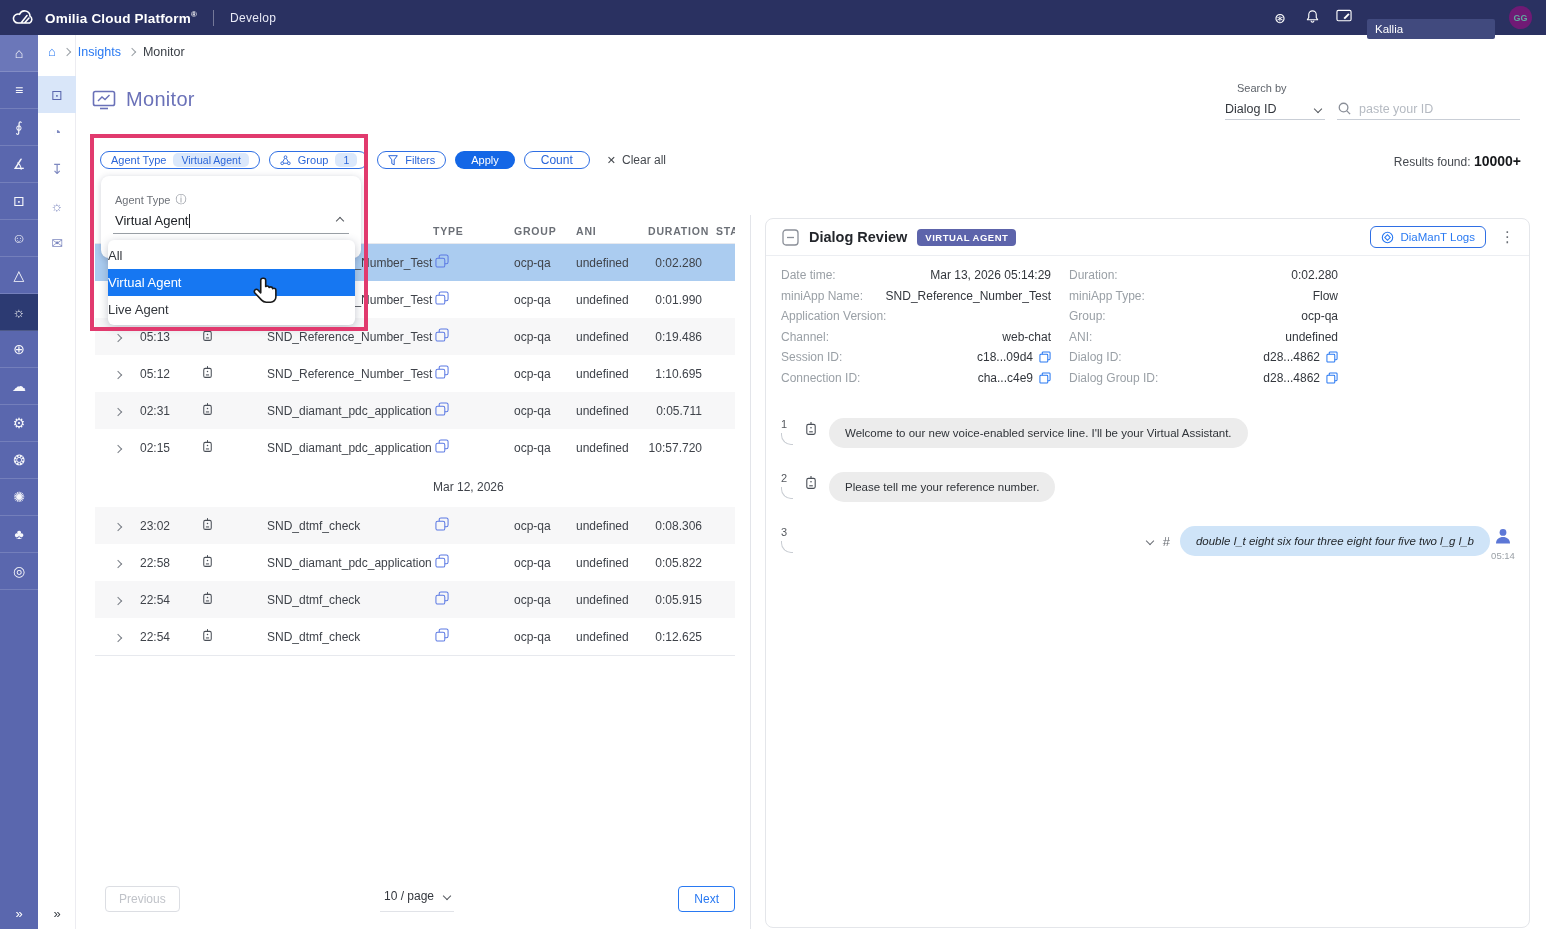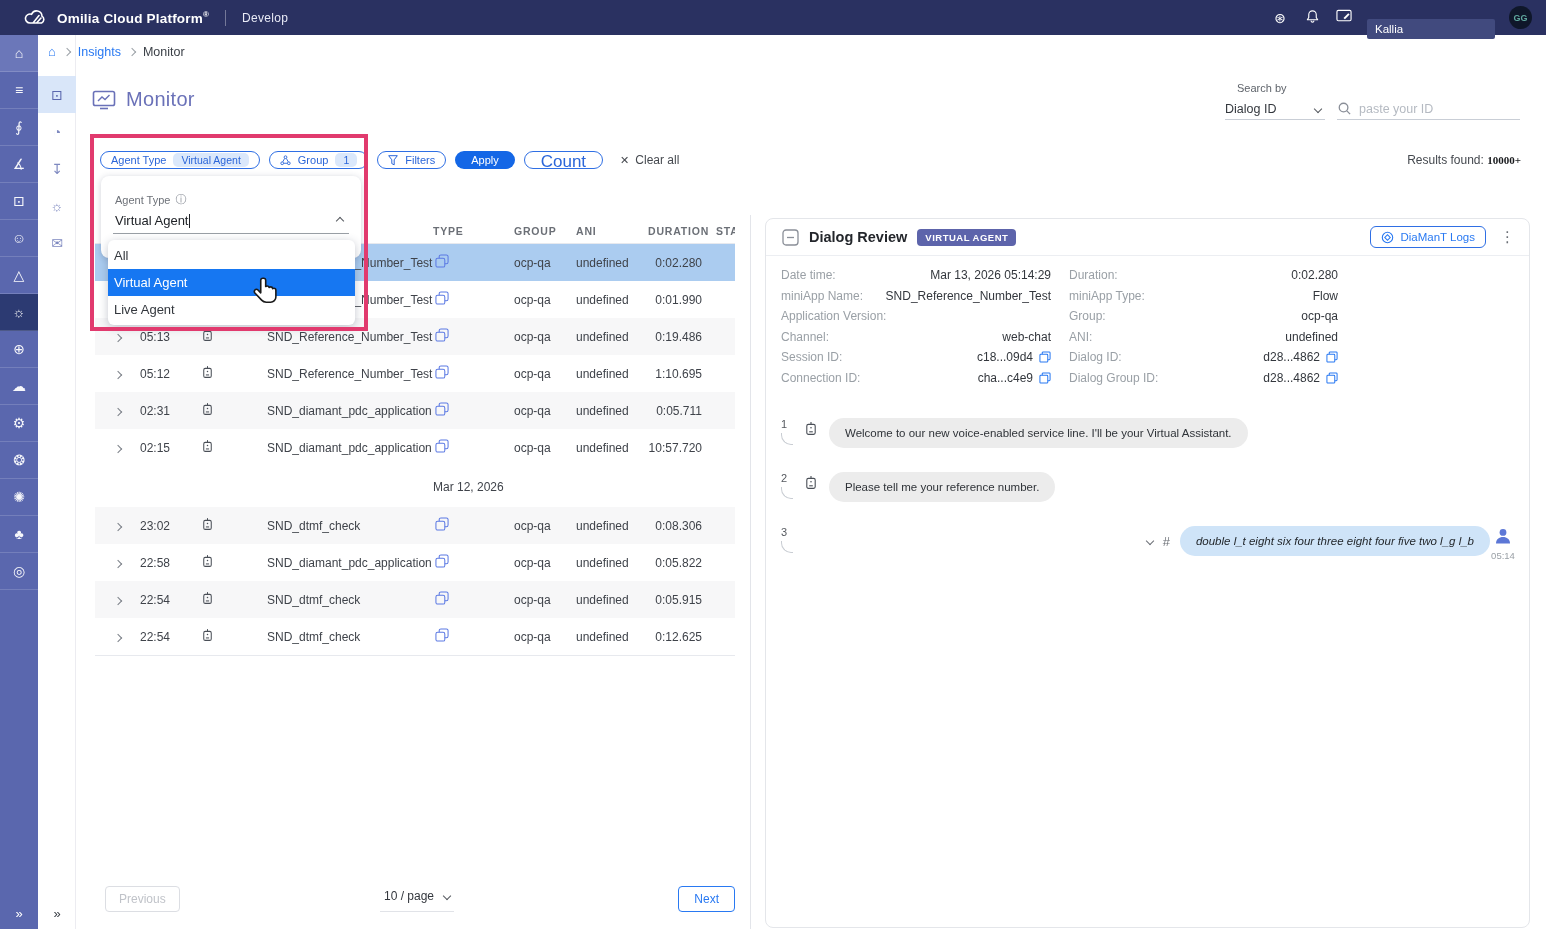--- a/index.html
+++ b/index.html
@@ -3,30 +3,30 @@
 <meta charset="utf-8">
 <style>
   * { margin:0; padding:0; box-sizing:border-box; }
   html,body { width:1546px; height:929px; overflow:hidden; background:#fff;
     font-family:"Liberation Sans","DejaVu Sans",sans-serif; }
   .stage { position:relative; width:1546px; height:929px; background:#fff; }
 
   
   .topbar { position:absolute; left:0; top:0; width:1546px; height:35px;
     background:#2a3161; display:flex; align-items:center; z-index:10; }
-  .brand { display:flex; align-items:center; gap:9px; padding-left:24px; }
+  .brand { display:flex; align-items:center; gap:9px; padding-left:12px; }
   .brand-name { color:#fff; font-size:13.5px; font-weight:bold; letter-spacing:.2px; }
   .brand-sup { color:#fff; font-size:8px; vertical-align:super; }
   .tb-divider { width:1px; height:16px; background:rgba(255,255,255,.35); margin:0 16px; }
   .tb-app { color:#e8eaf6; font-size:12px; letter-spacing:.3px; }
   .tb-right { margin-left:auto; display:flex; align-items:center; gap:14px; padding-right:14px; }
   .tb-ic { color:#fff; font-size:14px; width:18px; text-align:center; cursor:pointer; }
   .tb-user { width:128px; height:20px; background:#414a7e; border:none; border-radius:2px;
     color:#fff; font-size:11.5px; padding:0 8px; font-family:inherit;margin-top:23px; }
-  .avatar { width:23px; height:23px; border-radius:50%; background:#0f172a; color:#5fa89e;
+  .avatar { width:23px; height:23px; border-radius:50%; background:#701a75; color:#5fa89e;
     font-size:9px; font-weight:bold; display:flex; align-items:center; justify-content:center; }
 
   
   .rail1 { position:absolute; left:0; top:35px; width:38px; height:894px; background:#5a67ae; z-index:5; }
   .rail1 .cell { width:38px; height:37px; display:flex; align-items:center; justify-content:center;
     color:rgba(255,255,255,.95); font-size:14px; border-bottom:1px solid rgba(255,255,255,.16); cursor:pointer; }
   .rail1 .cell.first { background:#6b77b9; }
   .rail1 .cell.active { background:#2c3a72; }
   .rail2 { position:absolute; left:38px; top:35px; width:38px; height:894px; background:#fff;
     border-right:1px solid #ececf1; z-index:5; }
@@ -60,26 +60,26 @@
   .sb-field input::placeholder { color:#b5bac2; }
 
   
   .toolbar { position:absolute; left:100px; top:151px; display:flex; align-items:center; gap:9px; z-index:6; }
   .chip { height:18px; border:1px solid #2f6fe4; border-radius:9px; display:flex; align-items:center;
     padding:0 10px; gap:7px; font-size:11px; color:#2b66d9; background:#fff; cursor:pointer; white-space:nowrap; }
   .chip .pill { background:#dbe8fb; border-radius:5px; padding:1px 8px; font-size:10.5px; color:#2b66d9; }
   .btn-apply { height:18px; border-radius:9px; background:#1467e6; color:#fff; border:none;
     font-size:11px; padding:0 16px; cursor:pointer; font-family:inherit; }
   .btn-count { height:18px; border-radius:9px; background:#fff; color:#2b66d9; border:1px solid #2f6fe4;
-    font-size:17px; padding:0 16px; cursor:pointer; font-family:inherit; }
+    font-size:12px; padding:0 16px; cursor:pointer; font-family:inherit; }
   .clear-all { display:flex; align-items:center; gap:6px; font-size:12px; color:#45494f;
     margin-left:8px; cursor:pointer; }
   .clear-all .x { font-size:11px; color:#45494f; }
   .results { position:absolute; right:25px; top:153px; font-size:12px; color:#45494f; }
-  .results b { font-size:11px; color:#17191c;font-family:Liberation Serif, serif; }
+  .results b { font-size:14px; color:#17191c; }
 
   
   .tablewrap { position:absolute; left:95px; top:218px; width:640px; overflow:hidden; z-index:1; }
   .trow { display:grid; grid-template-columns:45px 58px 69px 166px 81px 62px 72px 68px 60px;
     align-items:center; height:37px; font-size:12px; color:#3f434a; cursor:pointer; }
   .thead { height:26px; font-size:10.5px; color:#6b6f76; font-weight:bold; letter-spacing:.8px;
     border-bottom:1px solid #e7e9ee; cursor:default; }
   .daterow { height:41px; cursor:default; color:#3f434a; }
   .trow .c-exp { text-align:center; color:#7a7f87; }
   .trow .c-dur { text-align:right; padding-right:14px; }
@@ -145,21 +145,21 @@
     border-radius:8px; box-shadow:0 1px 6px rgba(40,50,80,.22); z-index:20; }
   .pop-label { position:absolute; left:14px; top:16px; font-size:11px; color:#6d7178;
     display:flex; gap:5px; align-items:center; }
   .pop-input { position:absolute; left:14px; top:37px; width:232px; font-size:13px; color:#202328;
     display:flex; align-items:center; cursor:text; }
   .caret { width:1px; height:14px; background:#202328; margin-left:1px; }
   .pop-chev { position:absolute; right:18px; top:42px; color:#55595f; }
   .pop-underline { position:absolute; left:12px; top:57px; width:236px; height:1px; background:#9aa0a6; }
   .listbox { position:absolute; left:108px; top:240px; width:247px; background:#fff; border-radius:6px;
     box-shadow:0 2px 10px rgba(40,50,80,.28); z-index:22; padding:2px 0; }
-  .opt { height:27px; display:flex; align-items:center; padding-left:6px; font-size:13px;
+  .opt { height:27px; display:flex; align-items:center; padding-left:0; font-size:13px;
     color:#33373d; cursor:pointer; }
   .opt.hl { background:#1677f2; color:#fff; }
 
   .cursor-svg { position:absolute; left:252px; top:276px; z-index:26; }
   .annotation { position:absolute; left:90px; top:134px; width:278px; height:197px;
     border:4px solid #e13a6e; z-index:30; pointer-events:none; }
 </style>
 </head>
 <body>
 

